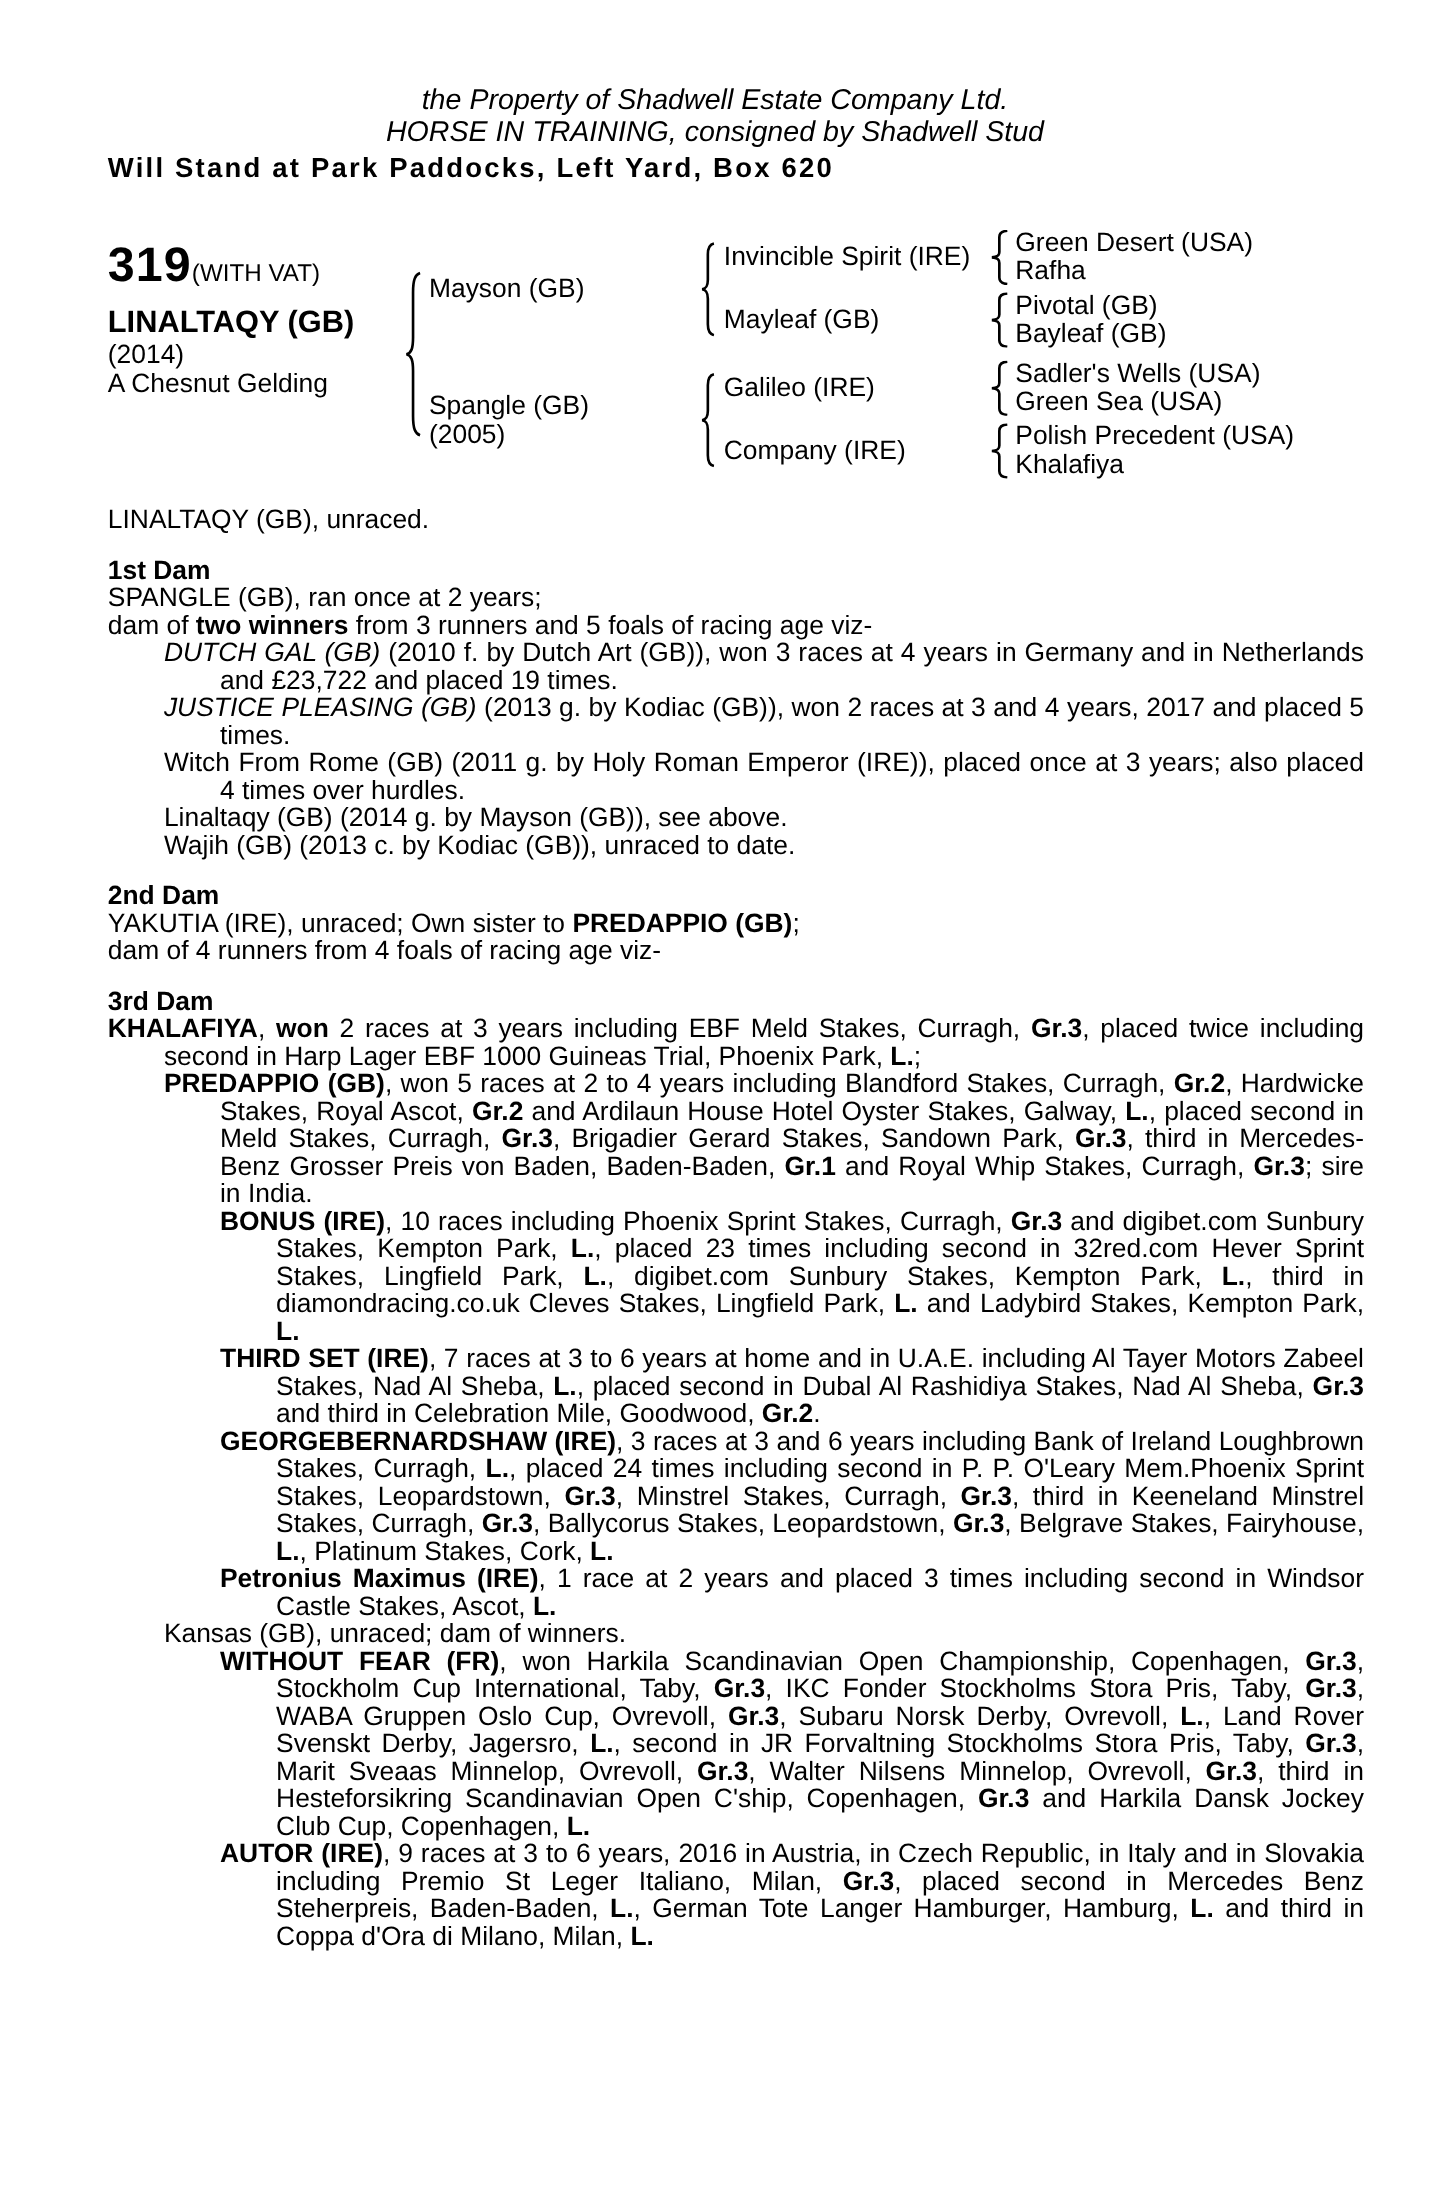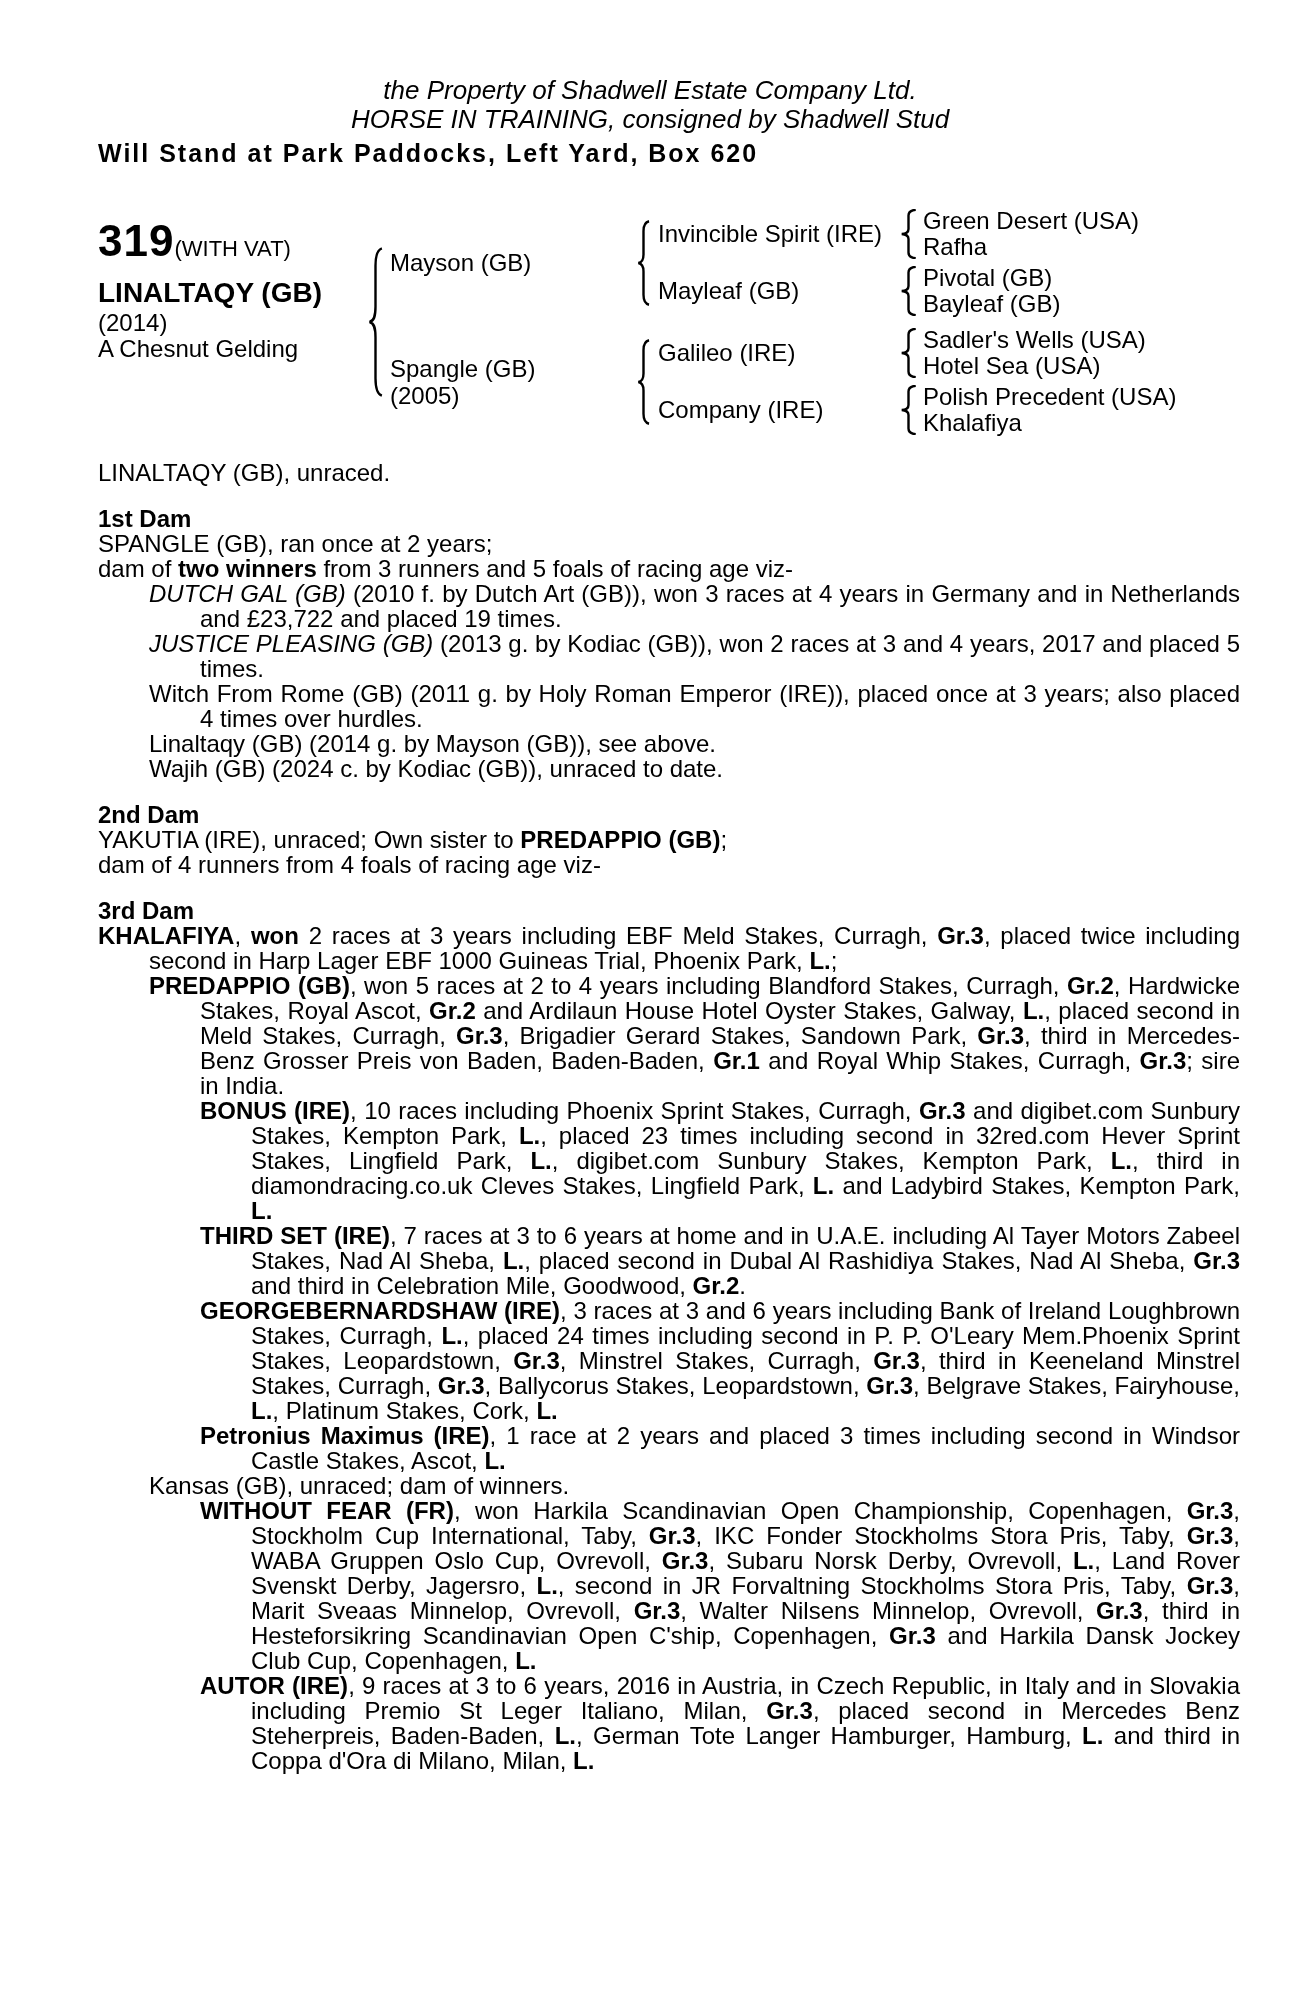--- a/index.html
+++ b/index.html
@@ -125,21 +125,21 @@
         <div class="units">
           <div class="unit">
             <div class="gen2">Galileo (IRE)</div>
             <div class="brace small">
               <svg viewBox="0 0 20 100" preserveAspectRatio="none">
                   <path d="M 18.5 1.5 C 12.5 2.5 10 5.5 10 13 L 10 40 C 10 46.5 8 49.3 2 50 C 8 50.7 10 53.5 10 60 L 10 87 C 10 94.5 12.5 97.5 18.5 98.5" stroke="#000" stroke-width="2.4" fill="none" vector-effect="non-scaling-stroke"></path>
                 </svg>
             </div>
             <div class="gen3">
               <div>Sadler's Wells (USA)</div>
-              <div>Hotel Sea (USA)</div>
+              <div>Green Sea (USA)</div>
             </div>
           </div>
           <div class="unit">
             <div class="gen2">Company (IRE)</div>
             <div class="brace small">
               <svg viewBox="0 0 20 100" preserveAspectRatio="none">
                   <path d="M 18.5 1.5 C 12.5 2.5 10 5.5 10 13 L 10 40 C 10 46.5 8 49.3 2 50 C 8 50.7 10 53.5 10 60 L 10 87 C 10 94.5 12.5 97.5 18.5 98.5" stroke="#000" stroke-width="2.4" fill="none" vector-effect="non-scaling-stroke"></path>
                 </svg>
             </div>
             <div class="gen3">
@@ -155,21 +155,21 @@
 
   <div class="body-text">
       <div class="para lvl0"><span>LINALTAQY (GB), unraced.</span></div>
       <div class="para lvl0 head"><span>1st Dam</span></div>
       <div class="para lvl0"><span>SPANGLE (GB), ran once at 2 years;</span></div>
       <div class="para lvl0"><span>dam of </span><b>two winners</b><span> from 3 runners and 5 foals of racing age viz-</span></div>
       <div class="para lvl1"><i>DUTCH GAL (GB)</i><span> (2010 f. by Dutch Art (GB)), won 3 races at 4 years in Germany and in Netherlands and £23,722 and placed 19 times.</span></div>
       <div class="para lvl1"><i>JUSTICE PLEASING (GB)</i><span> (2013 g. by Kodiac (GB)), won 2 races at 3 and 4 years, 2017 and placed 5 times.</span></div>
       <div class="para lvl1"><span>Witch From Rome (GB) (2011 g. by Holy Roman Emperor (IRE)), placed once at 3 years; also placed 4 times over hurdles.</span></div>
       <div class="para lvl1"><span>Linaltaqy (GB) (2014 g. by Mayson (GB)), see above.</span></div>
-      <div class="para lvl1"><span>Wajih (GB) (2024 c. by Kodiac (GB)), unraced to date.</span></div>
+      <div class="para lvl1"><span>Wajih (GB) (2013 c. by Kodiac (GB)), unraced to date.</span></div>
       <div class="para lvl0 head"><span>2nd Dam</span></div>
       <div class="para lvl0"><span>YAKUTIA (IRE), unraced; Own sister to </span><b>PREDAPPIO (GB)</b><span>;</span></div>
       <div class="para lvl0"><span>dam of 4 runners from 4 foals of racing age viz-</span></div>
       <div class="para lvl0 head"><span>3rd Dam</span></div>
       <div class="para lvl0"><b>KHALAFIYA</b><span>, </span><b>won</b><span> 2 races at 3 years including EBF Meld Stakes, Curragh, </span><b>Gr.3</b><span>, placed twice including second in Harp Lager EBF 1000 Guineas Trial, Phoenix Park, </span><b>L.</b><span>;</span></div>
       <div class="para lvl1"><b>PREDAPPIO (GB)</b><span>, won 5 races at 2 to 4 years including Blandford Stakes, Curragh, </span><b>Gr.2</b><span>, Hardwicke Stakes, Royal Ascot, </span><b>Gr.2</b><span> and Ardilaun House Hotel Oyster Stakes, Galway, </span><b>L.</b><span>, placed second in Meld Stakes, Curragh, </span><b>Gr.3</b><span>, Brigadier Gerard Stakes, Sandown Park, </span><b>Gr.3</b><span>, third in Mercedes-Benz Grosser Preis von Baden, Baden-Baden, </span><b>Gr.1</b><span> and Royal Whip Stakes, Curragh, </span><b>Gr.3</b><span>; sire in India.</span></div>
       <div class="para lvl2"><b>BONUS (IRE)</b><span>, 10 races including Phoenix Sprint Stakes, Curragh, </span><b>Gr.3</b><span> and digibet.com Sunbury Stakes, Kempton Park, </span><b>L.</b><span>, placed 23 times including second in 32red.com Hever Sprint Stakes, Lingfield Park, </span><b>L.</b><span>, digibet.com Sunbury Stakes, Kempton Park, </span><b>L.</b><span>, third in diamondracing.co.uk Cleves Stakes, Lingfield Park, </span><b>L.</b><span> and Ladybird Stakes, Kempton Park, </span><b>L.</b></div>
       <div class="para lvl2"><b>THIRD SET (IRE)</b><span>, 7 races at 3 to 6 years at home and in U.A.E. including Al Tayer Motors Zabeel Stakes, Nad Al Sheba, </span><b>L.</b><span>, placed second in Dubal Al Rashidiya Stakes, Nad Al Sheba, </span><b>Gr.3</b><span> and third in Celebration Mile, Goodwood, </span><b>Gr.2</b><span>.</span></div>
       <div class="para lvl2"><b>GEORGEBERNARDSHAW (IRE)</b><span>, 3 races at 3 and 6 years including Bank of Ireland Loughbrown Stakes, Curragh, </span><b>L.</b><span>, placed 24 times including second in P. P. O'Leary Mem.Phoenix Sprint Stakes, Leopardstown, </span><b>Gr.3</b><span>, Minstrel Stakes, Curragh, </span><b>Gr.3</b><span>, third in Keeneland Minstrel Stakes, Curragh, </span><b>Gr.3</b><span>, Ballycorus Stakes, Leopardstown, </span><b>Gr.3</b><span>, Belgrave Stakes, Fairyhouse, </span><b>L.</b><span>, Platinum Stakes, Cork, </span><b>L.</b></div>
       <div class="para lvl2"><b>Petronius Maximus (IRE)</b><span>, 1 race at 2 years and placed 3 times including second in Windsor Castle Stakes, Ascot, </span><b>L.</b></div>

